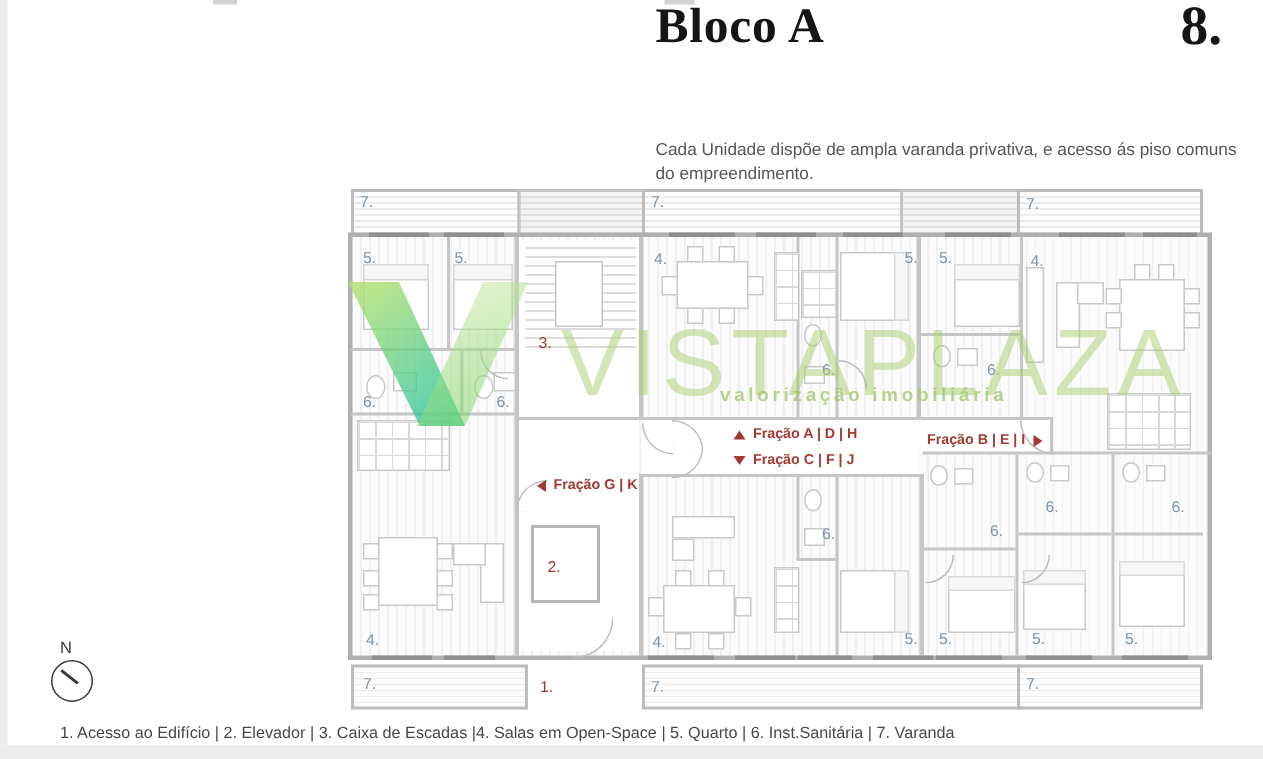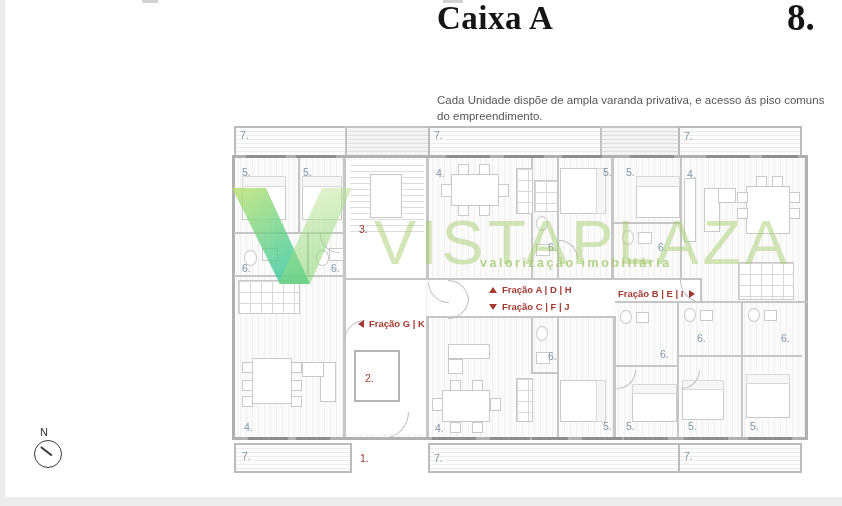--- a/index.html
+++ b/index.html
@@ -52,21 +52,21 @@
 </head>
 <body>
 
 <div class="page">
 
   <div class="abs edge" style="left:0;top:0;width:5px;height:497px"></div>
   <div class="abs edge" style="left:0;top:497px;width:842px;height:9px"></div>
   <div class="abs tick" style="left:142px;top:0;width:16px;height:3px"></div>
   <div class="abs tick" style="left:443px;top:0;width:20px;height:3px"></div>
 
-  <div class="abs title" style="left:437px;top:0px">Caixa A</div>
+  <div class="abs title" style="left:437px;top:0px">Bloco A</div>
   <div class="abs pageno" style="left:787px;top:-4px">8.</div>
   <div class="abs para" style="left:437px;top:92px">Cada Unidade dispõe de ampla varanda privativa, e acesso ás piso comuns do empreendimento.</div>
 
   <div class="abs" style="left:232px;top:122px;width:578px;height:350px">
 
     <div class="abs balc" style="left:2px;top:4px;width:109px;height:28px"></div>
     <div class="abs roof" style="left:113px;top:4px;width:81px;height:28px"></div>
     <div class="abs balc" style="left:196px;top:4px;width:170px;height:28px"></div>
     <div class="abs roof" style="left:368px;top:4px;width:76px;height:28px"></div>
     <div class="abs balc" style="left:446px;top:4px;width:120px;height:28px"></div>
@@ -284,14 +284,15 @@
     <div class="abs wm-brand" style="left:146px;top:24px">VISTAPLAZA</div>
     <div class="abs wm-tag" style="left:252px;top:74px">valorização imobiliária</div>
   </div>
 
   <div class="abs" style="left:34px;top:426px;width:40px;height:48px">
     <span class="abs compass-n" style="left:6px;top:0">N</span>
     <div class="abs compass-circle" style="left:0;top:14px"></div>
     <div class="abs compass-needle" style="left:7px;top:20px"></div>
   </div>
 
+  <div class="abs legend" style="left:40px;top:483px">1. Acesso ao Edifício | 2. Elevador | 3. Caixa de Escadas |4. Salas em Open-Space | 5. Quarto | 6. Inst.Sanitária | 7. Varanda</div>
 
 </div>
 
 </body></html>

